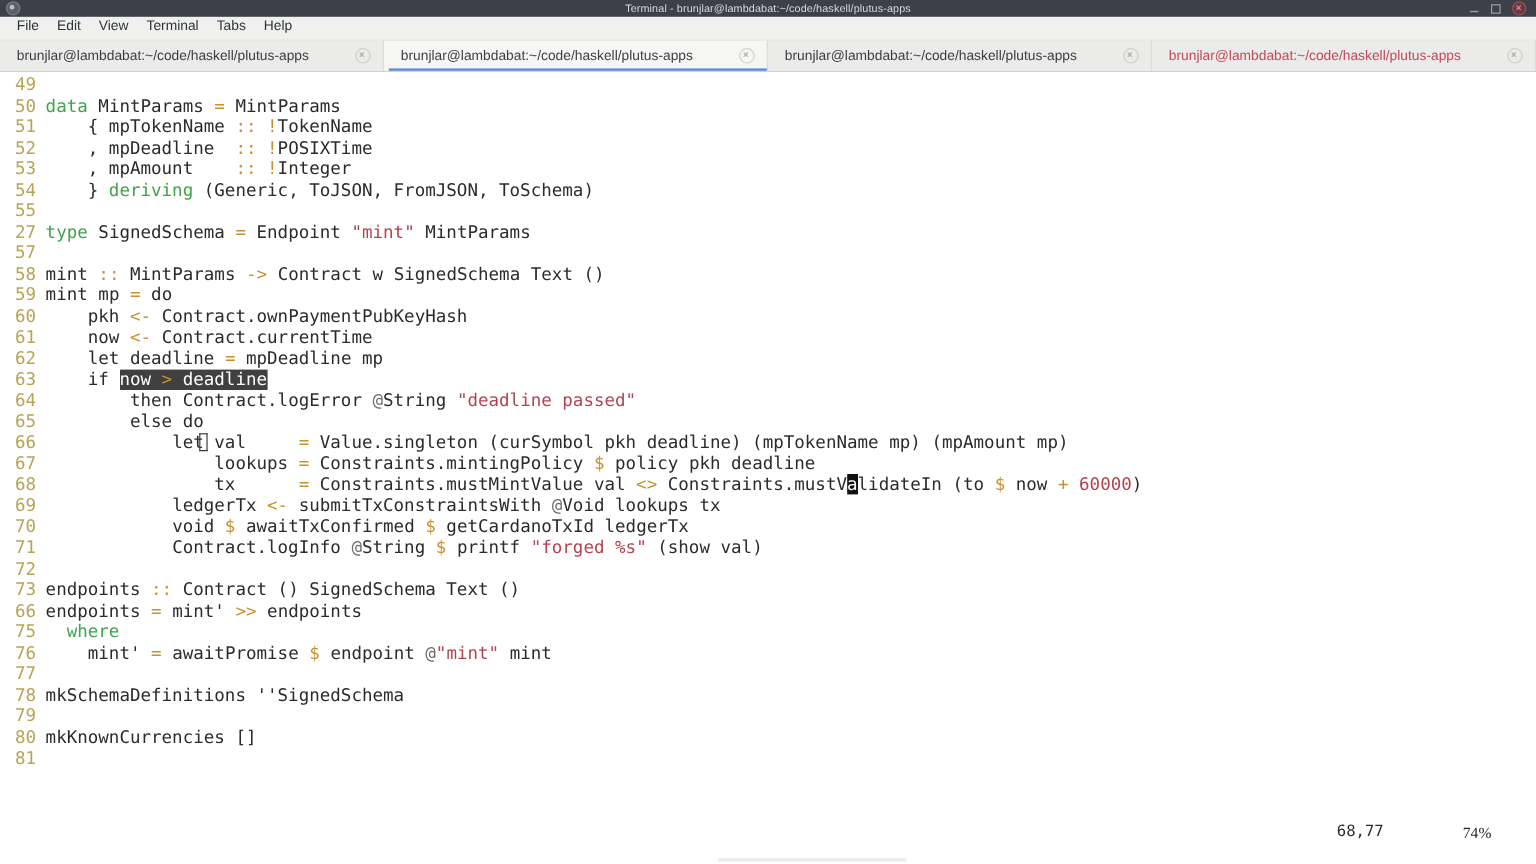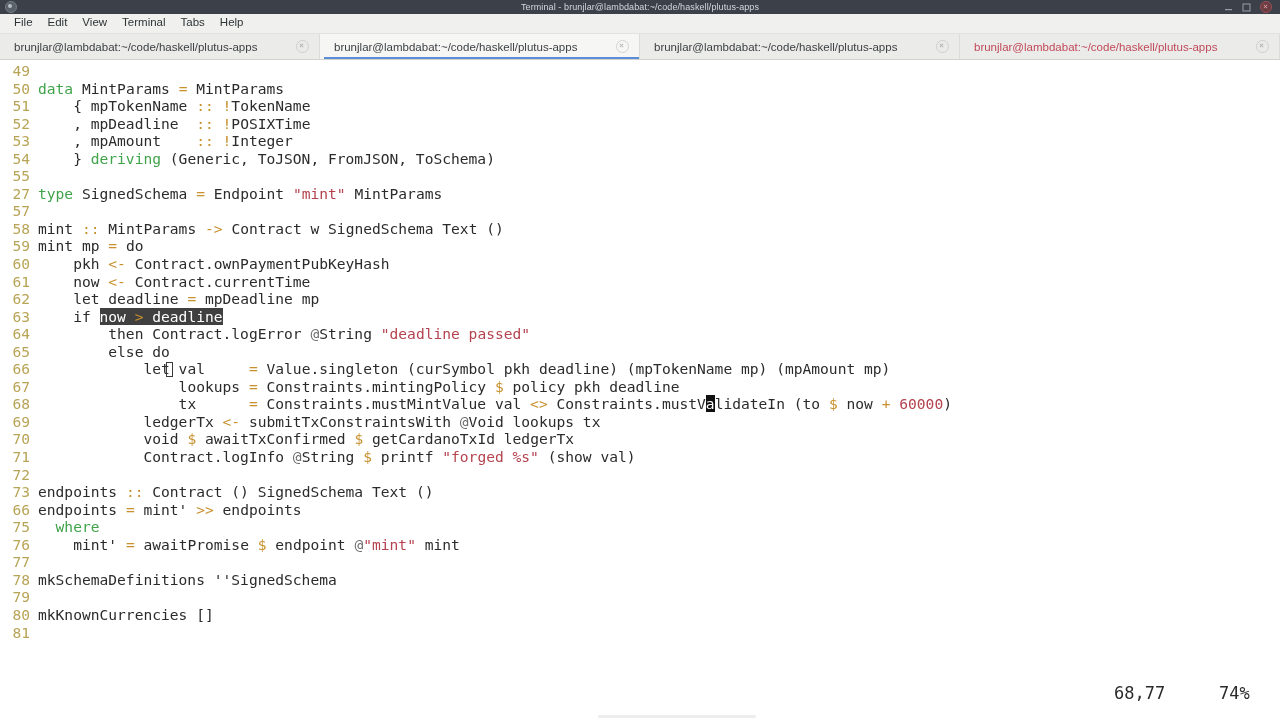--- a/index.html
+++ b/index.html
@@ -155,26 +155,26 @@
     content:"";position:absolute;left:-4px;top:-12px;width:7px;height:1px;background:#3a3a3a;
     box-shadow:0 14px 0 0 #3a3a3a;
   }
 
   
   .statusline{
     position:absolute;left:0;right:0;bottom:16px;
     height:20px;
     display:flex;align-items:center;
     font-family:"DejaVu Sans Mono","Liberation Mono",monospace;
-    font-size:17px;color:#2b2b2b;
+    font-size:13px;color:#2b2b2b;
     pointer-events:none;
     text-align:center;
   }
   .st-pos{position:absolute;left:1114px;}
-  .st-pct{position:absolute;left:1219px;}
+  .st-pct{position:absolute;left:1219px;font-family:Liberation Serif, serif;}
 
   .bottom-hint{
     position:absolute;left:598px;bottom:2px;width:158px;height:3px;
     background:#ededed;border-radius:2px;
   }
 </style>
 </head>
 <body>
 
 <div id="app">

